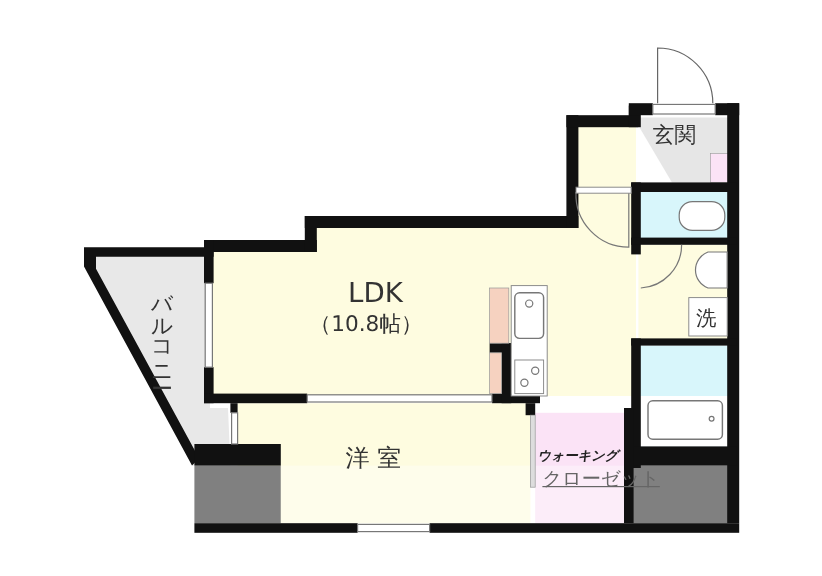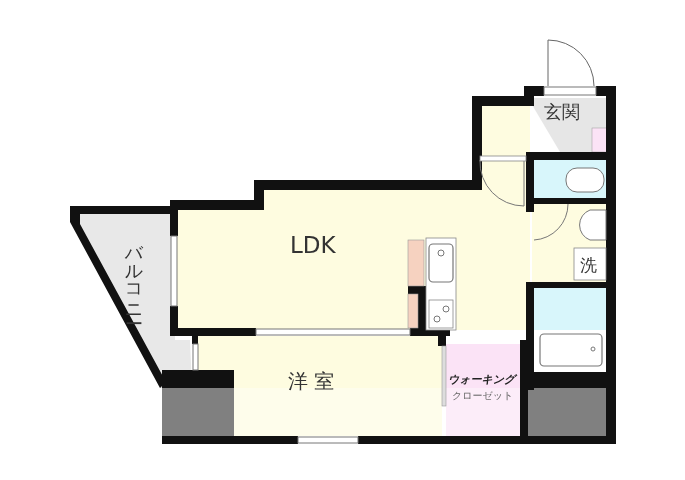--- a/index.html
+++ b/index.html
@@ -108,18 +108,19 @@
     <rect x="574" y="248" width="32" height="32" fill="#fff" stroke="#888" stroke-width="0.8"></rect>
 
     <rect x="540" y="334" width="62" height="32" rx="4" fill="#fff" stroke="#777" stroke-width="1.2"></rect>
     <circle cx="593" cy="349" r="2" fill="none" stroke="#777"></circle>
 
     <rect x="442" y="346" width="4" height="60" fill="#ddd" stroke="#999" stroke-width="0.6"></rect>
   </svg>
 
   <div class="lbl" style="left:544px;top:100px;font-size:18px;">玄関</div>
   <div class="lbl" style="left:290px;top:232px;font-size:23px;">LDK</div>
+  <div class="lbl" style="left:258px;top:258px;font-size:18px;">（10.8帖）</div>
   <div class="lbl" style="left:288px;top:368px;font-size:20px;">洋 室</div>
   <div class="lbl" style="left:448px;top:372px;font-size:11px;font-weight:bold;color:#222;font-style:italic;">ウォーキング</div>
-  <div class="lbl" style="left:452px;top:389px;font-size:10px;color:#666;">クローゼット</div>
+  <div class="lbl" style="left:452px;top:389px;font-size:16px;color:#666;text-decoration:underline;">クローゼット</div>
   <div class="lbl" style="left:122px;top:232px;font-size:18px;writing-mode:vertical-rl;">バルコニー</div>
   <div class="lbl" style="left:580px;top:254px;font-size:17px;">洗</div>
 </div>
 
 </body></html>

